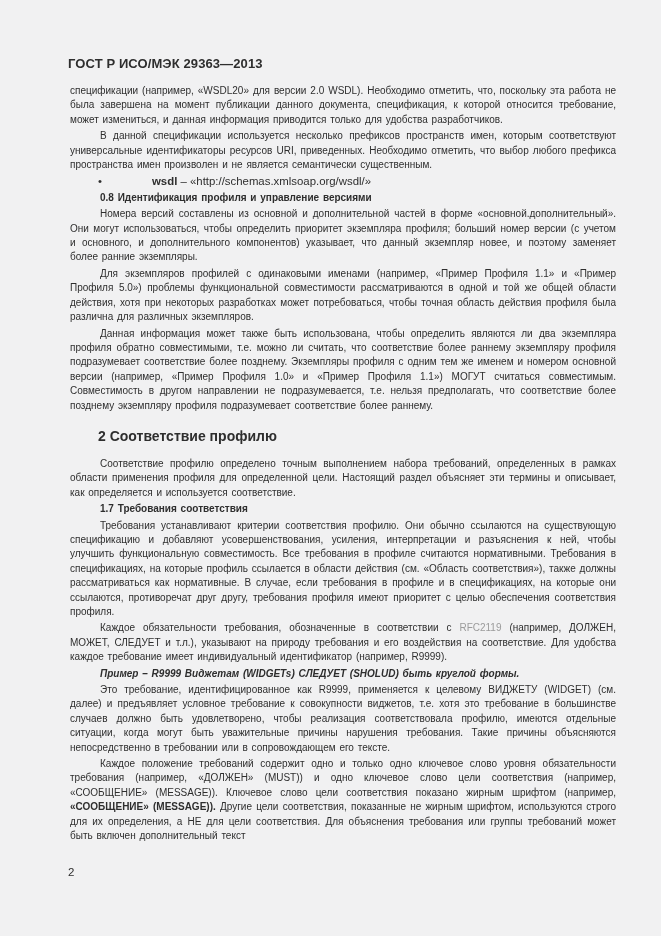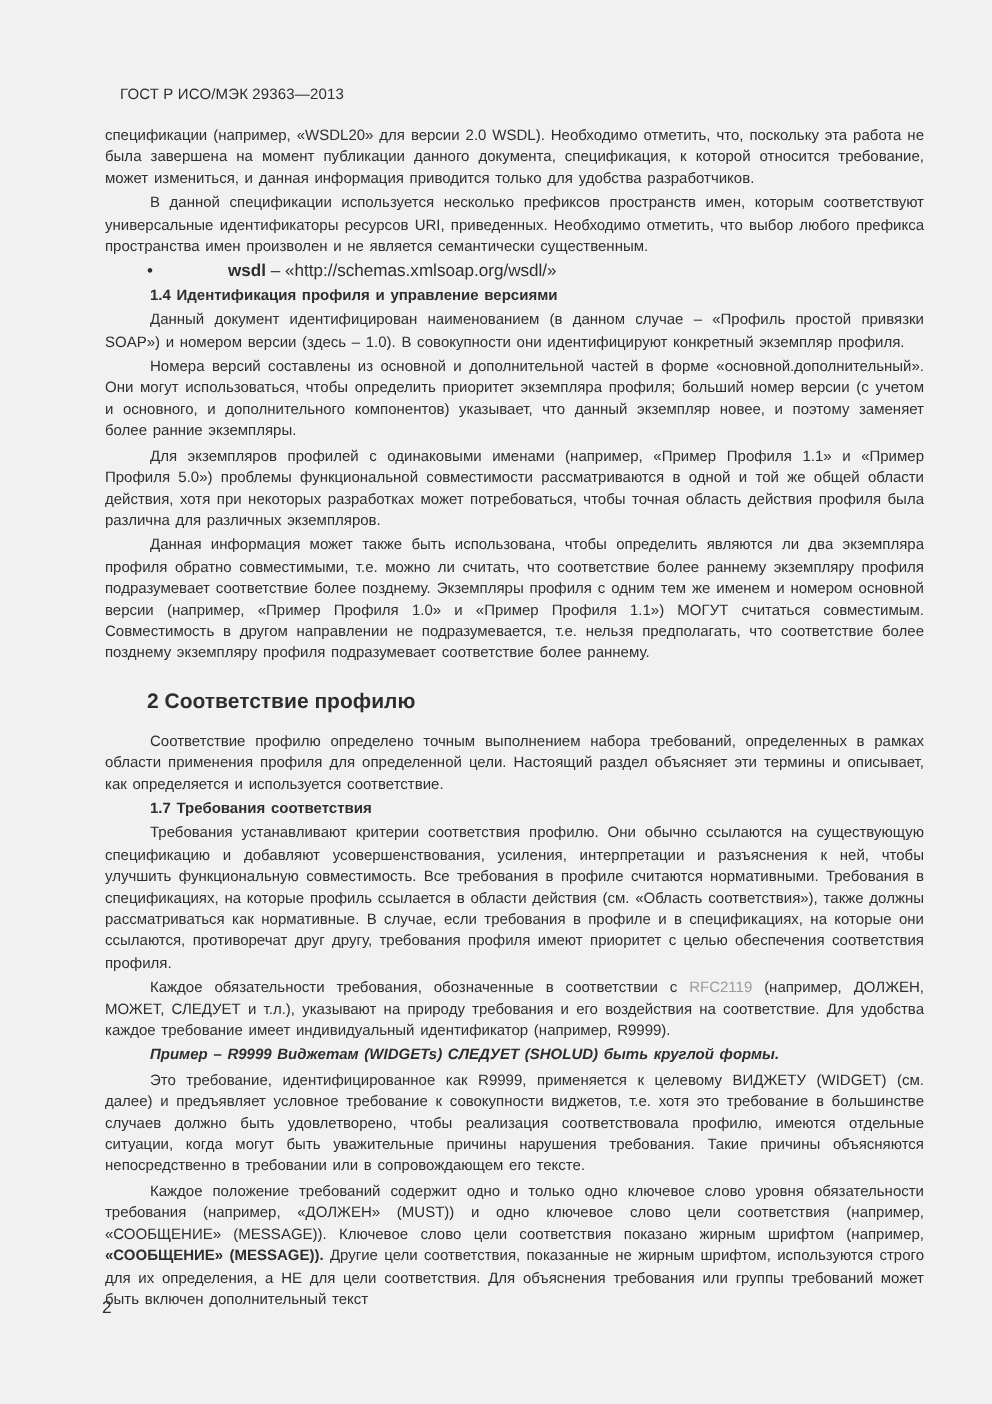--- a/index.html
+++ b/index.html
@@ -16,24 +16,24 @@
     overflow: hidden;
     color: #2e2e2e;
   }
   .text-col {
     position: absolute;
     left: 68px;
     top: 57px;
     width: 550px;
   }
   .doc-header {
-    font-weight: normal;
-    font-size: 10px;
+    font-weight: bold;
+    font-size: 13px;
     line-height: 14px;
-    margin: 0 0 13px 12px;
+    margin: 0 0 13px 0;
     letter-spacing: 0.1px;
   }
   p.body {
     font-size: 10px;
     line-height: 14.4px;
     text-align: justify;
     margin: 2px;
     text-indent: 30px;
     word-spacing: 1px;
   }
@@ -76,23 +76,22 @@
     <div class="doc-header">ГОСТ Р ИСО/МЭК 29363—2013</div>
 
     <p class="body no-indent">спецификации (например, «WSDL20» для версии 2.0 WSDL). Необходимо отметить, что, поскольку эта работа не была завершена на момент публикации данного документа,  спецификация, к которой относится требование, может измениться, и данная информация приводится только для удобства разработчиков.</p>
 
     <p class="body">В данной спецификации используется несколько префиксов пространств имен, которым соответствуют универсальные идентификаторы ресурсов URI, приведенных. Необходимо отметить, что выбор любого префикса пространства имен произволен и не является семантически существенным.</p>
 
     <div class="bullet-line">
       <span class="bullet-marker">•</span><span class="inline-h">wsdl</span><span> – «http://schemas.xmlsoap.org/wsdl/»</span>
     </div>
 
-    <p class="body inline-h">1.4 Идентификация профиля и управление версиями</p>
+    <p class="body inline-h">0.8 Идентификация профиля и управление версиями</p>
 
-    <p class="body">Данный документ идентифицирован наименованием  (в данном случае – «Профиль простой привязки SOAP») и номером версии (здесь – 1.0). В совокупности они идентифицируют конкретный экземпляр профиля.</p>
 
     <p class="body">Номера версий составлены из основной и дополнительной частей в форме «основной.дополнительный».  Они могут использоваться, чтобы определить приоритет экземпляра профиля; больший номер версии (с учетом и основного, и дополнительного компонентов) указывает, что данный экземпляр новее, и поэтому заменяет более ранние экземпляры.</p>
 
     <p class="body">Для экземпляров профилей с одинаковыми именами  (например, «Пример Профиля 1.1» и «Пример Профиля 5.0») проблемы функциональной совместимости рассматриваются в одной и той же общей области действия, хотя при некоторых разработках может потребоваться, чтобы точная область действия профиля была различна для различных экземпляров.</p>
 
     <p class="body">Данная  информация может также быть использована, чтобы определить являются ли два экземпляра профиля обратно совместимыми, т.е. можно ли считать, что соответствие более раннему экземпляру профиля подразумевает соответствие  более позднему. Экземпляры профиля с одним тем же именем и номером основной версии (например, «Пример Профиля 1.0» и «Пример Профиля 1.1») МОГУТ считаться совместимым. Совместимость в другом направлении не подразумевается, т.е. нельзя предполагать, что соответствие более позднему экземпляру профиля подразумевает соответствие более раннему.</p>
 
     <div class="section-heading">2 Соответствие профилю</div>
 
     <p class="body">Соответствие профилю определено точным выполнением набора требований, определенных в рамках области применения профиля для определенной цели. Настоящий раздел объясняет эти термины и описывает, как определяется  и используется соответствие.</p>

